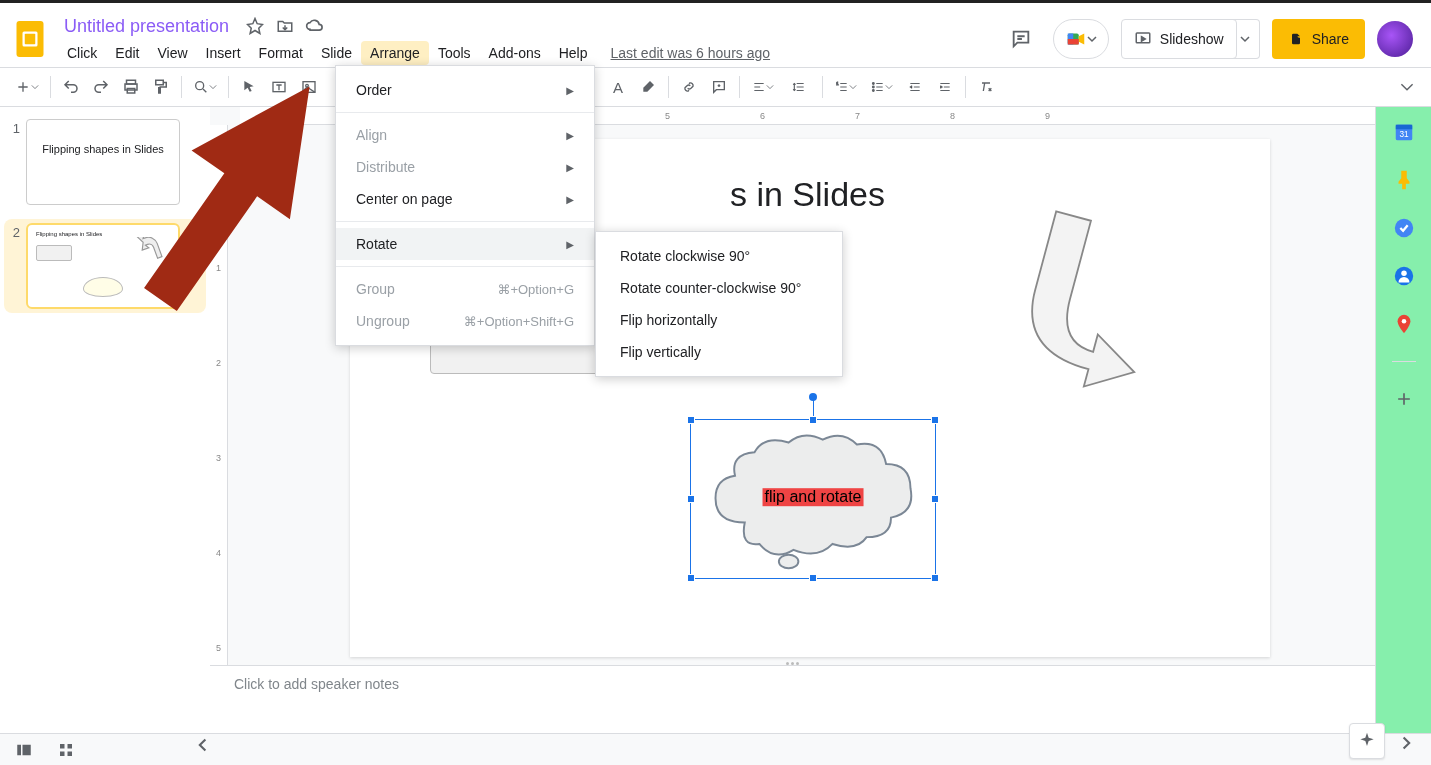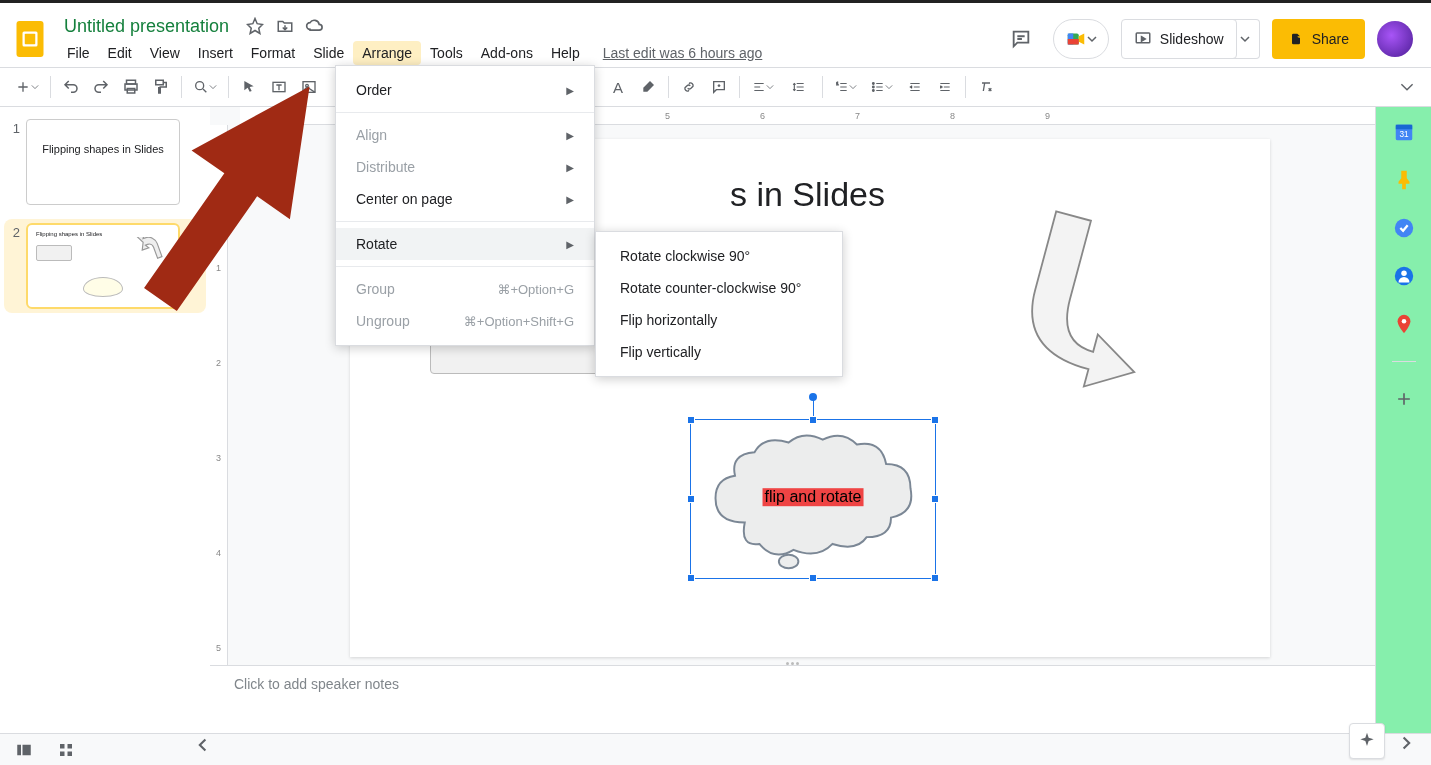--- a/index.html
+++ b/index.html
@@ -6,21 +6,21 @@
 html, body { width: 100%; height: 100%; overflow: hidden; background: #fff; }
 
 .app { display: flex; flex-direction: column; height: 765px; width: 1431px; position: relative; border-top: 3px solid #222; }
 
 
 .titlebar { display: flex; align-items: center; height: 64px; padding: 8px 10px 0 10px; }
 .app-icon { width: 40px; height: 40px; display: flex; align-items: center; justify-content: center; margin-right: 8px; }
 .app-icon svg { width: 36px; height: 36px; }
 .title-block { display: flex; flex-direction: column; }
 .title-row { display: flex; align-items: center; gap: 10px; }
-.doc-title { font-size: 18px; color: #15803d; padding: 2px 6px; }
+.doc-title { font-size: 18px; color: #8b5cf6; padding: 2px 6px; }
 .title-icon { width: 20px; height: 20px; color: #5f6368; display:flex; align-items:center; justify-content:center;}
 .menubar { display: flex; gap: 0; margin-top: 2px; }
 .menu-item { font-size: 14px; color: #202124; padding: 4px 9px; border-radius: 4px; cursor: pointer; }
 .menu-item.active { background: #feefc3; }
 .last-edit { font-size: 14px; color: #5f6368; text-decoration: underline; margin-left: 14px; padding: 4px 0; cursor:pointer;}
 .title-spacer { flex: 1; }
 .header-right { display:flex; align-items:center; gap:12px; margin-right:8px;}
 .hdr-btn { width:40px; height:40px; display:flex; align-items:center; justify-content:center; border-radius:50%; }
 .meet-btn { width:56px; height:40px; border:1px solid #dadce0; border-radius:20px; display:flex; align-items:center; justify-content:center; gap:0; padding:0 6px;}
 .slideshow-btn { height:40px; border:1px solid #dadce0; border-radius:4px; display:flex; align-items:center; padding:0 12px; gap:8px; font-size:14px; color:#202124;}
@@ -133,21 +133,21 @@
               <path d="M12 11v6M9 14l3 3 3-3"></path>
             </svg>
           </div>
         <div class="title-icon">
             <svg width="20" height="20" viewBox="0 0 24 24" fill="none" stroke="#5f6368" stroke-width="2">
               <path d="M6 16a4 4 0 010-8 6 6 0 0111 2 3.5 3.5 0 010 7H6z"></path>
             </svg>
           </div>
       </div>
       <div class="menubar">
-        <div class="menu-item">File</div>
+        <div class="menu-item">Click</div>
         <div class="menu-item">Edit</div>
         <div class="menu-item">View</div>
         <div class="menu-item">Insert</div>
         <div class="menu-item">Format</div>
         <div class="menu-item">Slide</div>
         <div class="menu-item active">Arrange</div>
         <div class="menu-item">Tools</div>
         <div class="menu-item">Add-ons</div>
         <div class="menu-item">Help</div>
         <div class="last-edit">Last edit was 6 hours ago</div>

